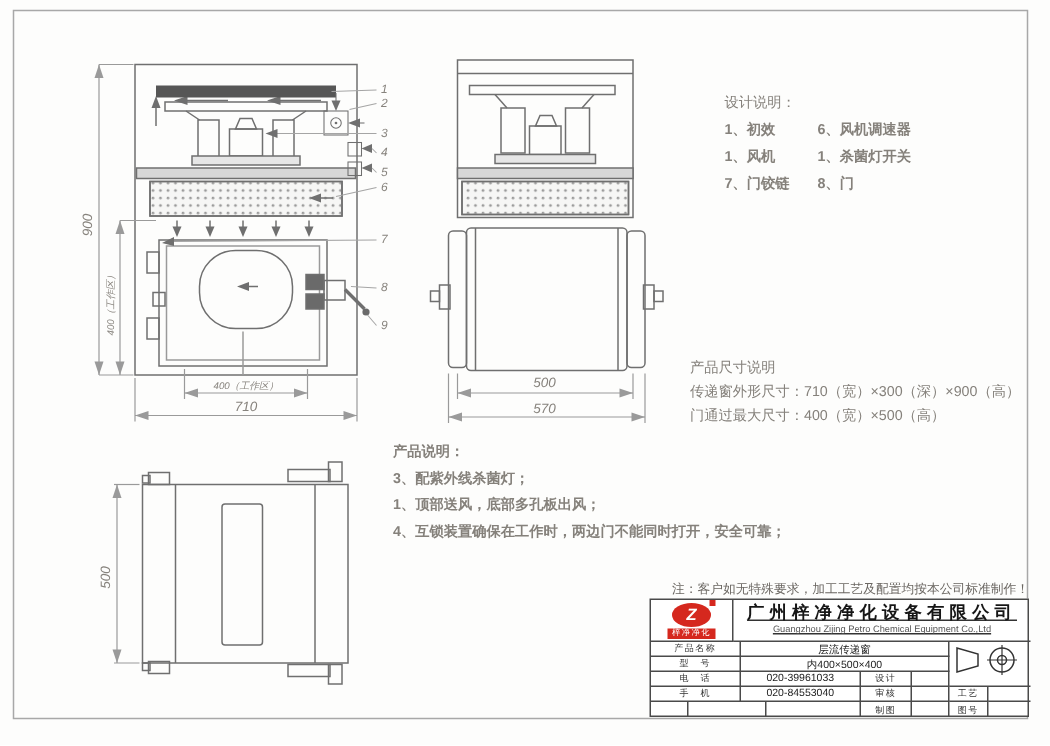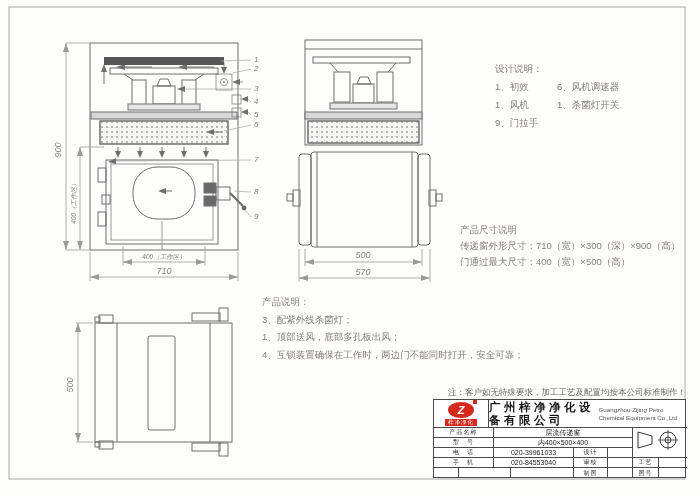--- a/index.html
+++ b/index.html
@@ -5,21 +5,21 @@
   html,body{margin:0;padding:0;background:#fff;}
   .sheet{position:relative;width:700px;height:497px;background:#fdfdfc;overflow:hidden;
          font-family:"Liberation Sans","DejaVu Sans",sans-serif;}
   svg{position:absolute;left:0;top:0;}
   svg text{fill:#87837d;font-family:"Liberation Sans","DejaVu Sans",sans-serif;}
   .dim{font-size:9px;font-style:italic;}
   .dim-cn{font-size:6.5px;font-style:italic;}
   .callout{font-size:8px;font-style:italic;}
   .notes{position:absolute;color:#85817b;font-size:9.5px;line-height:18px;white-space:nowrap;}
   .notes .t{display:block;}
-  .dn-row{display:grid;grid-template-columns:62px auto;}
+  .dn-row{display:grid;grid-template-columns:62px auto;font-weight:bold;}
   .size-notes{line-height:16px;}
   .prod-notes{line-height:17.5px;}
   .footnote{position:absolute;left:430px;top:387px;width:256px;text-align:right;
             color:#6b6762;font-size:8.5px;white-space:nowrap;}
   
   .tb{position:absolute;left:433px;top:399px;width:253px;height:79px;
       border:1px solid #4a4a4a;box-sizing:border-box;background:#fff;color:#333;}
   .tb-cell{position:absolute;box-sizing:border-box;border-right:1px solid #4a4a4a;
            border-bottom:1px solid #4a4a4a;display:flex;align-items:center;justify-content:center;
            overflow:hidden;}
@@ -232,64 +232,64 @@
   <g stroke="#9a9a9a" stroke-width="0.8" fill="none">
     <line x1="76" y1="323" x2="93" y2="323"></line>
         <line x1="76" y1="442" x2="93" y2="442"></line>
     <line x1="78" y1="323" x2="78" y2="442"></line>
     <polygon points="78,323 75,332 81,332" fill="#9a9a9a" stroke="none"></polygon>
     <polygon points="78,442 75,433 81,433" fill="#9a9a9a" stroke="none"></polygon>
   </g>
   <text class="dim" x="73" y="385" text-anchor="middle" transform="rotate(-90 73 385)">500</text>
 </svg>
 
-<div class="notes" style="left:495px;top:60px;">
+<div class="notes" style="left:483px;top:60px;">
   <span class="t">设计说明：</span>
   <div class="dn-row">
         <span>1、初效</span>
         <span>6、风机调速器</span>
       </div>
   <div class="dn-row">
         <span>1、风机</span>
         <span>1、杀菌灯开关</span>
       </div>
   <div class="dn-row">
-        <span>9、门拉手</span>
-        <span></span>
+        <span>7、门铰链</span>
+        <span>8、门</span>
       </div>
 </div>
 
-<div class="notes size-notes" style="left:460px;top:222px;">
+<div class="notes size-notes" style="left:460px;top:238px;">
   <span class="t">产品尺寸说明</span>
   <span class="t">传递窗外形尺寸：710（宽）×300（深）×900（高）</span>
   <span class="t">门通过最大尺寸：400（宽）×500（高）</span>
 </div>
 
-<div class="notes prod-notes" style="left:262px;top:293px;">
+<div class="notes prod-notes" style="left:262px;top:293px;font-weight:bold;">
   <span class="t">产品说明：</span>
   <span class="t">3、配紫外线杀菌灯；</span>
   <span class="t">1、顶部送风，底部多孔板出风；</span>
   <span class="t">4、互锁装置确保在工作时，两边门不能同时打开，安全可靠；</span>
 </div>
 
 <div class="footnote">注：客户如无特殊要求，加工工艺及配置均按本公司标准制作！</div>
 
 <div class="tb">
 
   <div class="tb-cell" style="left:0;top:0;width:55px;height:28px;">
     <div class="logo-wrap">
       <div class="logo-oval">
             <span class="z">Z</span>
             <span class="logo-dot"></span>
           </div>
       <div class="logo-bar">梓净净化</div>
     </div>
   </div>
 
-  <div class="tb-cell" style="left:55px;top:0;width:198px;height:28px;flex-direction:row;border-right:none;">
+  <div class="tb-cell" style="left:55px;top:0;width:198px;height:28px;flex-direction:column;border-right:none;text-decoration:underline;">
     <div class="company-cn">广州梓净净化设备有限公司</div>
     <div class="company-en">Guangzhou Zijing Petro Chemical Equipment Co.,Ltd</div>
   </div>
 
   <div class="tb-cell tb-label" style="left:0;top:28px;width:60px;height:10px;">产品名称</div>
   <div class="tb-cell tb-value" style="left:60px;top:28px;width:139px;height:10px;">层流传递窗</div>
 
   <div class="tb-cell" style="left:199px;top:28px;width:54px;height:30px;border-right:none;">
     <svg width="50" height="24" viewBox="0 0 50 24">
       <polygon points="5,4 5,20 19,16 19,8" fill="none" stroke="#333" stroke-width="1"></polygon>

